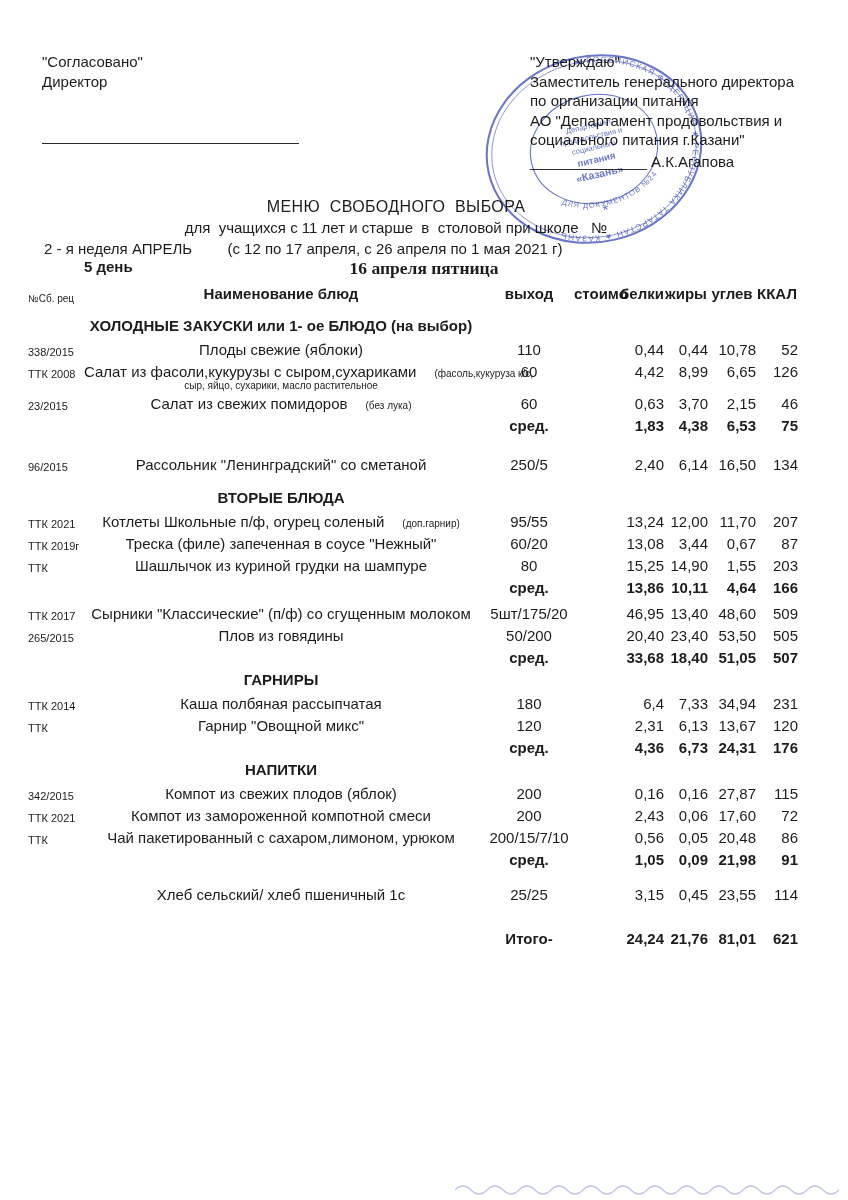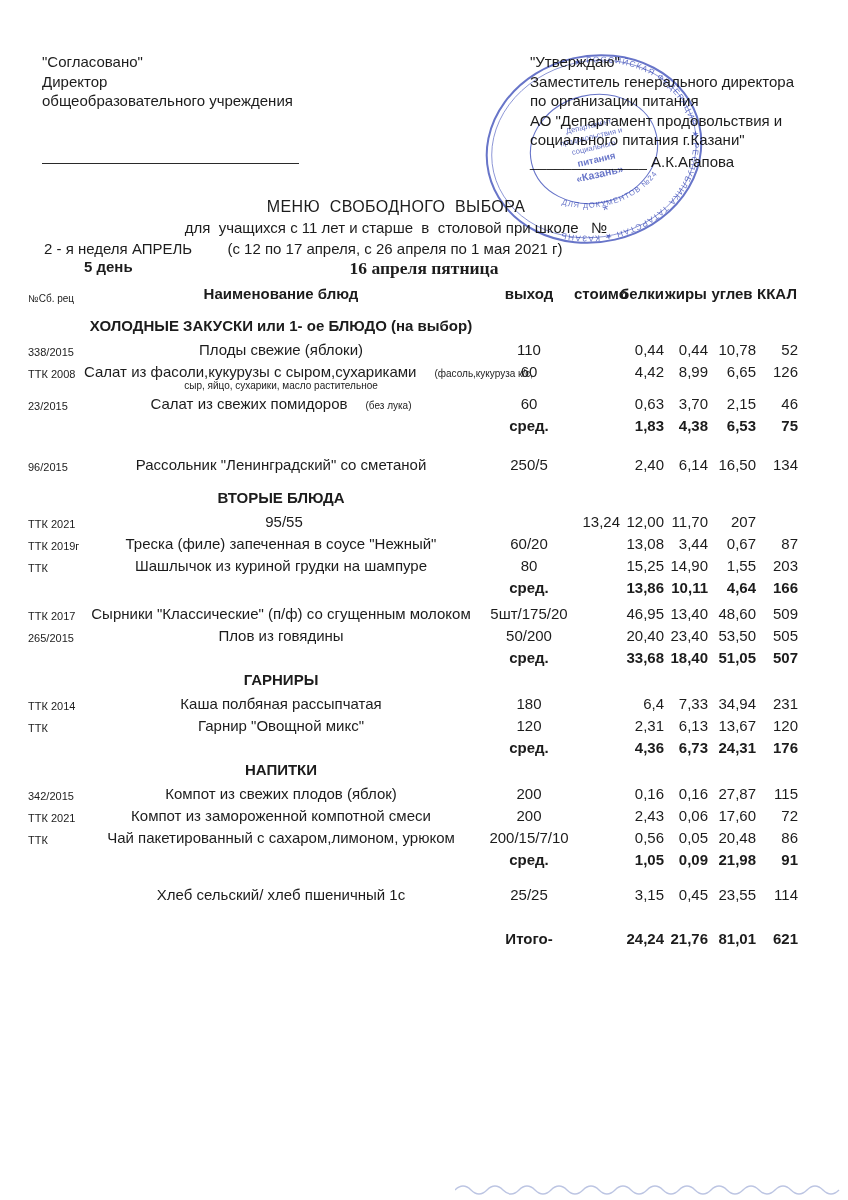--- a/index.html
+++ b/index.html
@@ -59,21 +59,20 @@
 </style>
 </head>
 <body>
 
 <div class="doc">
 
   <div class="approval">
     <div class="appr-left">
       <div>"Согласовано"</div>
       <div>Директор</div>
-      <div>общеобразовательного учреждения</div>
       <div class="sigline-left"></div>
     </div>
     <div class="appr-right">
       <div>"Утверждаю"</div>
       <div>Заместитель генерального директора</div>
       <div>по организации питания</div>
       <div>АО "Департамент продовольствия и</div>
       <div>социального питания г.Казани"</div>
       <div class="sig-right">______________ А.К.Агапова</div>
     </div>
@@ -200,20 +199,21 @@
           <div class="c-name"><span>ВТОРЫЕ  БЛЮДА</span></div>
           <div class="c-out"></div>
           <div class="c-num"></div>
           <div class="c-num"></div>
           <div class="c-num"></div>
           <div class="c-num"></div>
           <div class="c-num"></div>
         </div>
         <div class="trow item">
           <div class="c-rec">ТТК 2021</div>
+          <div class="c-name"><span>Котлеты Школьные п/ф, огурец соленый</span><span class="sm">(доп.гарнир)</span></div>
           <div class="c-out">95/55</div>
           <div class="c-num"></div>
           <div class="c-num">13,24</div>
           <div class="c-num">12,00</div>
           <div class="c-num">11,70</div>
           <div class="c-num">207</div>
         </div>
         <div class="trow item">
           <div class="c-rec">ТТК 2019г</div>
           <div class="c-name"><span>Треска (филе) запеченная в соусе "Нежный"</span></div>

